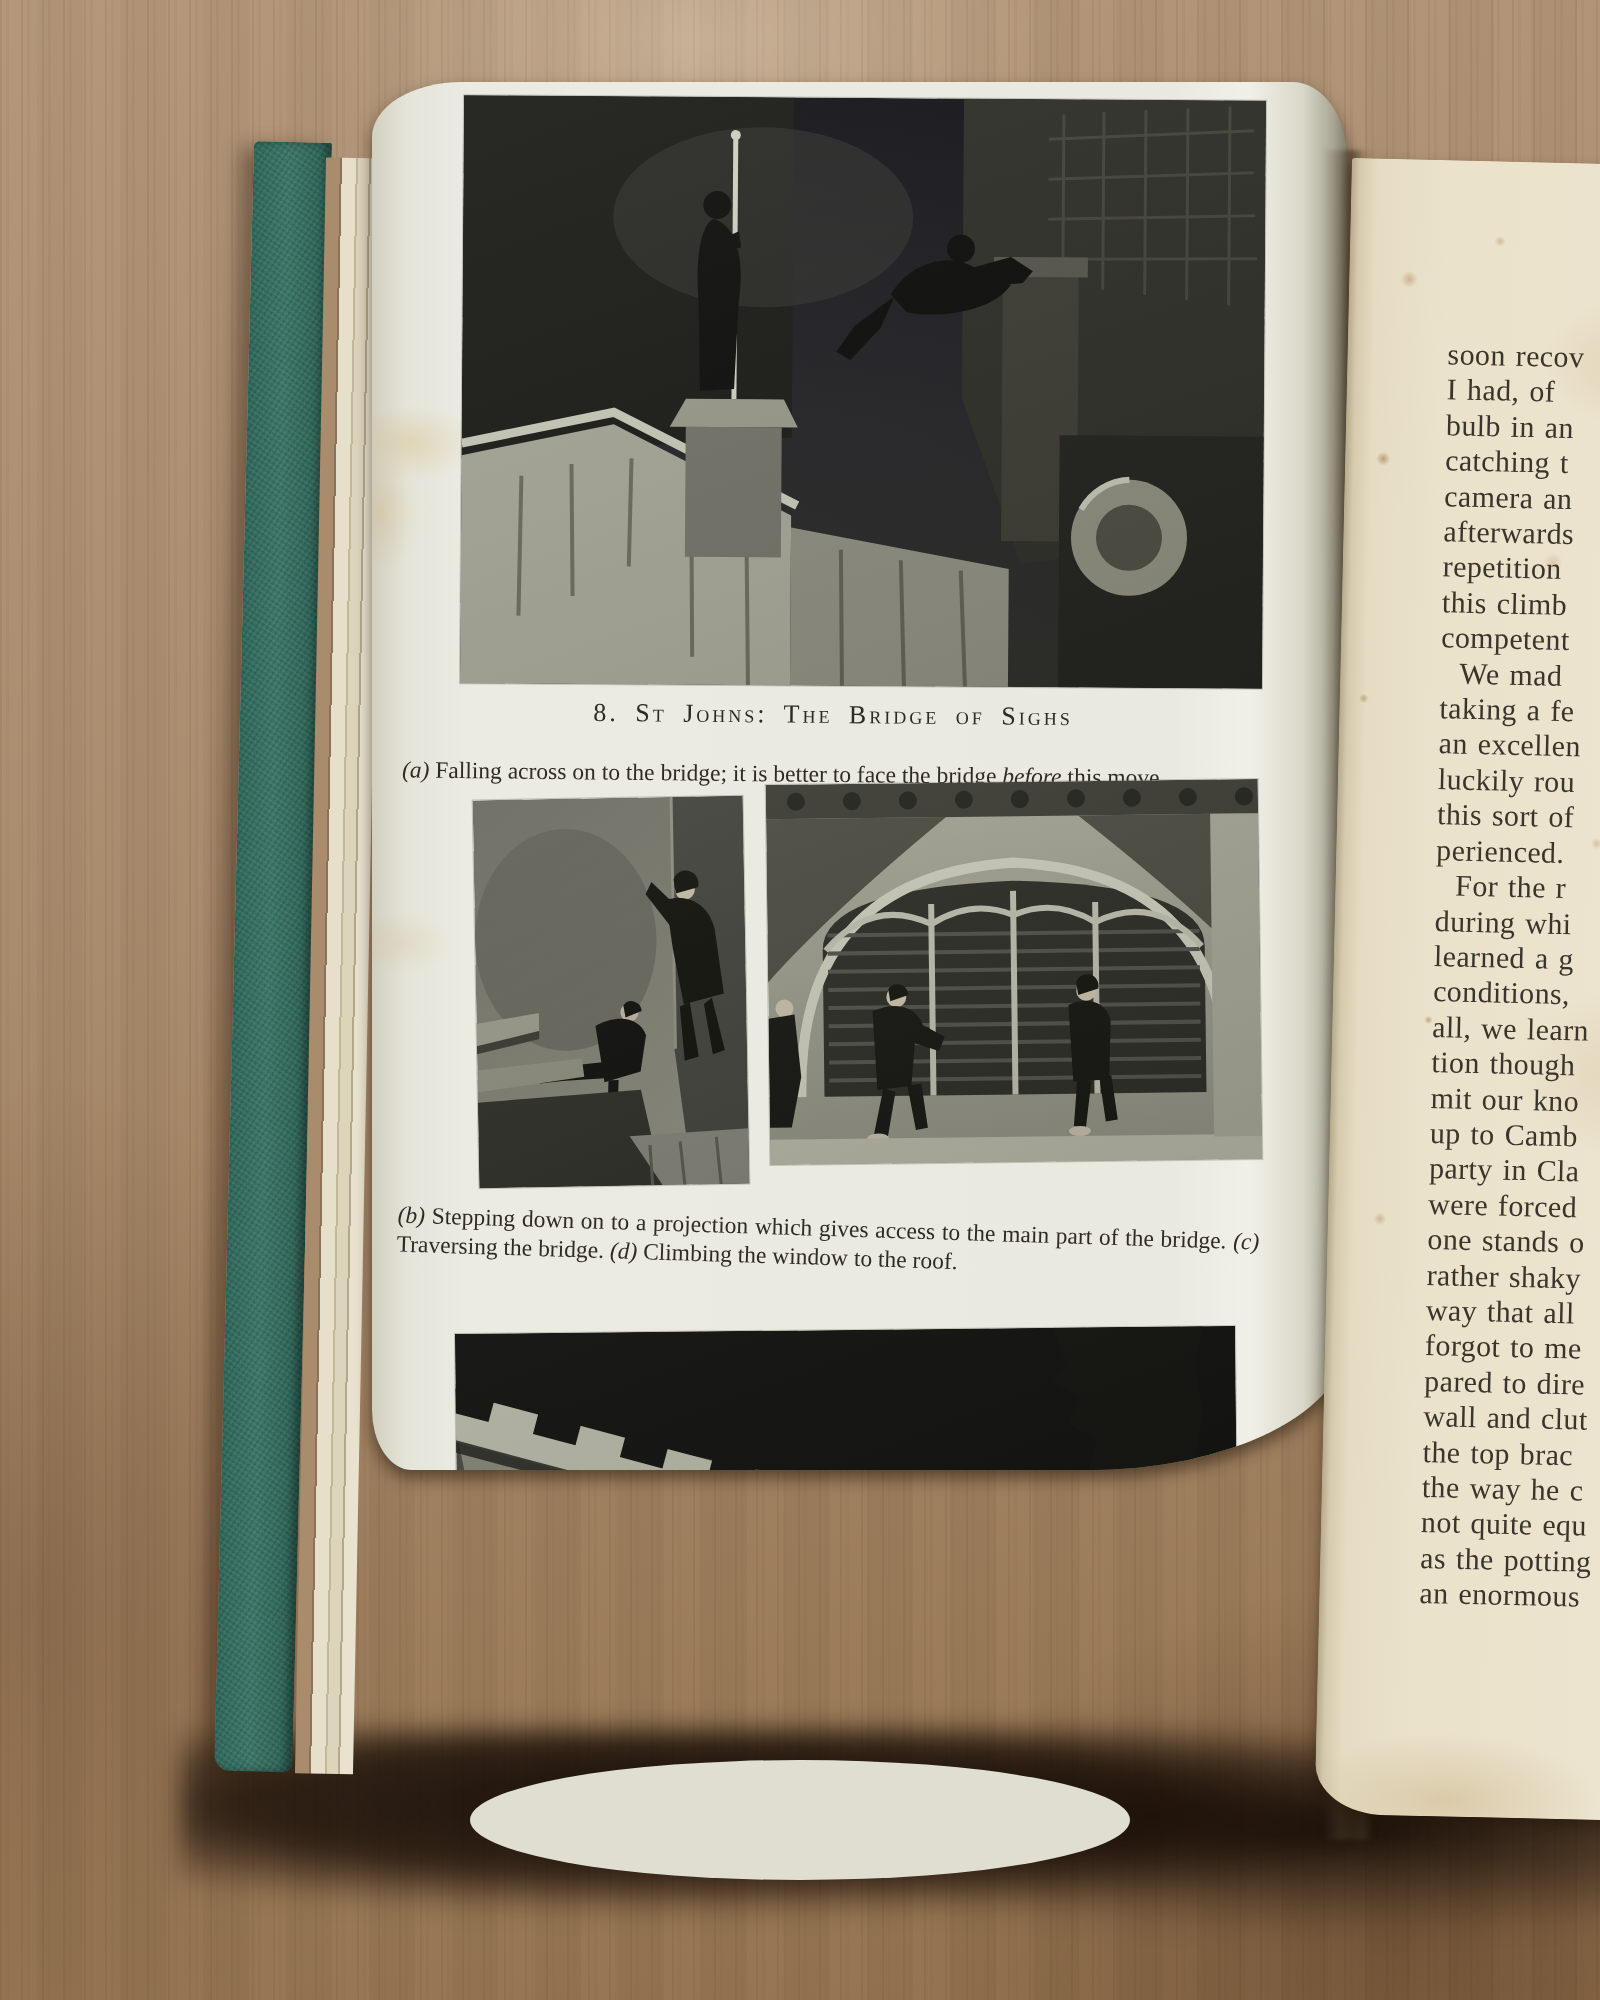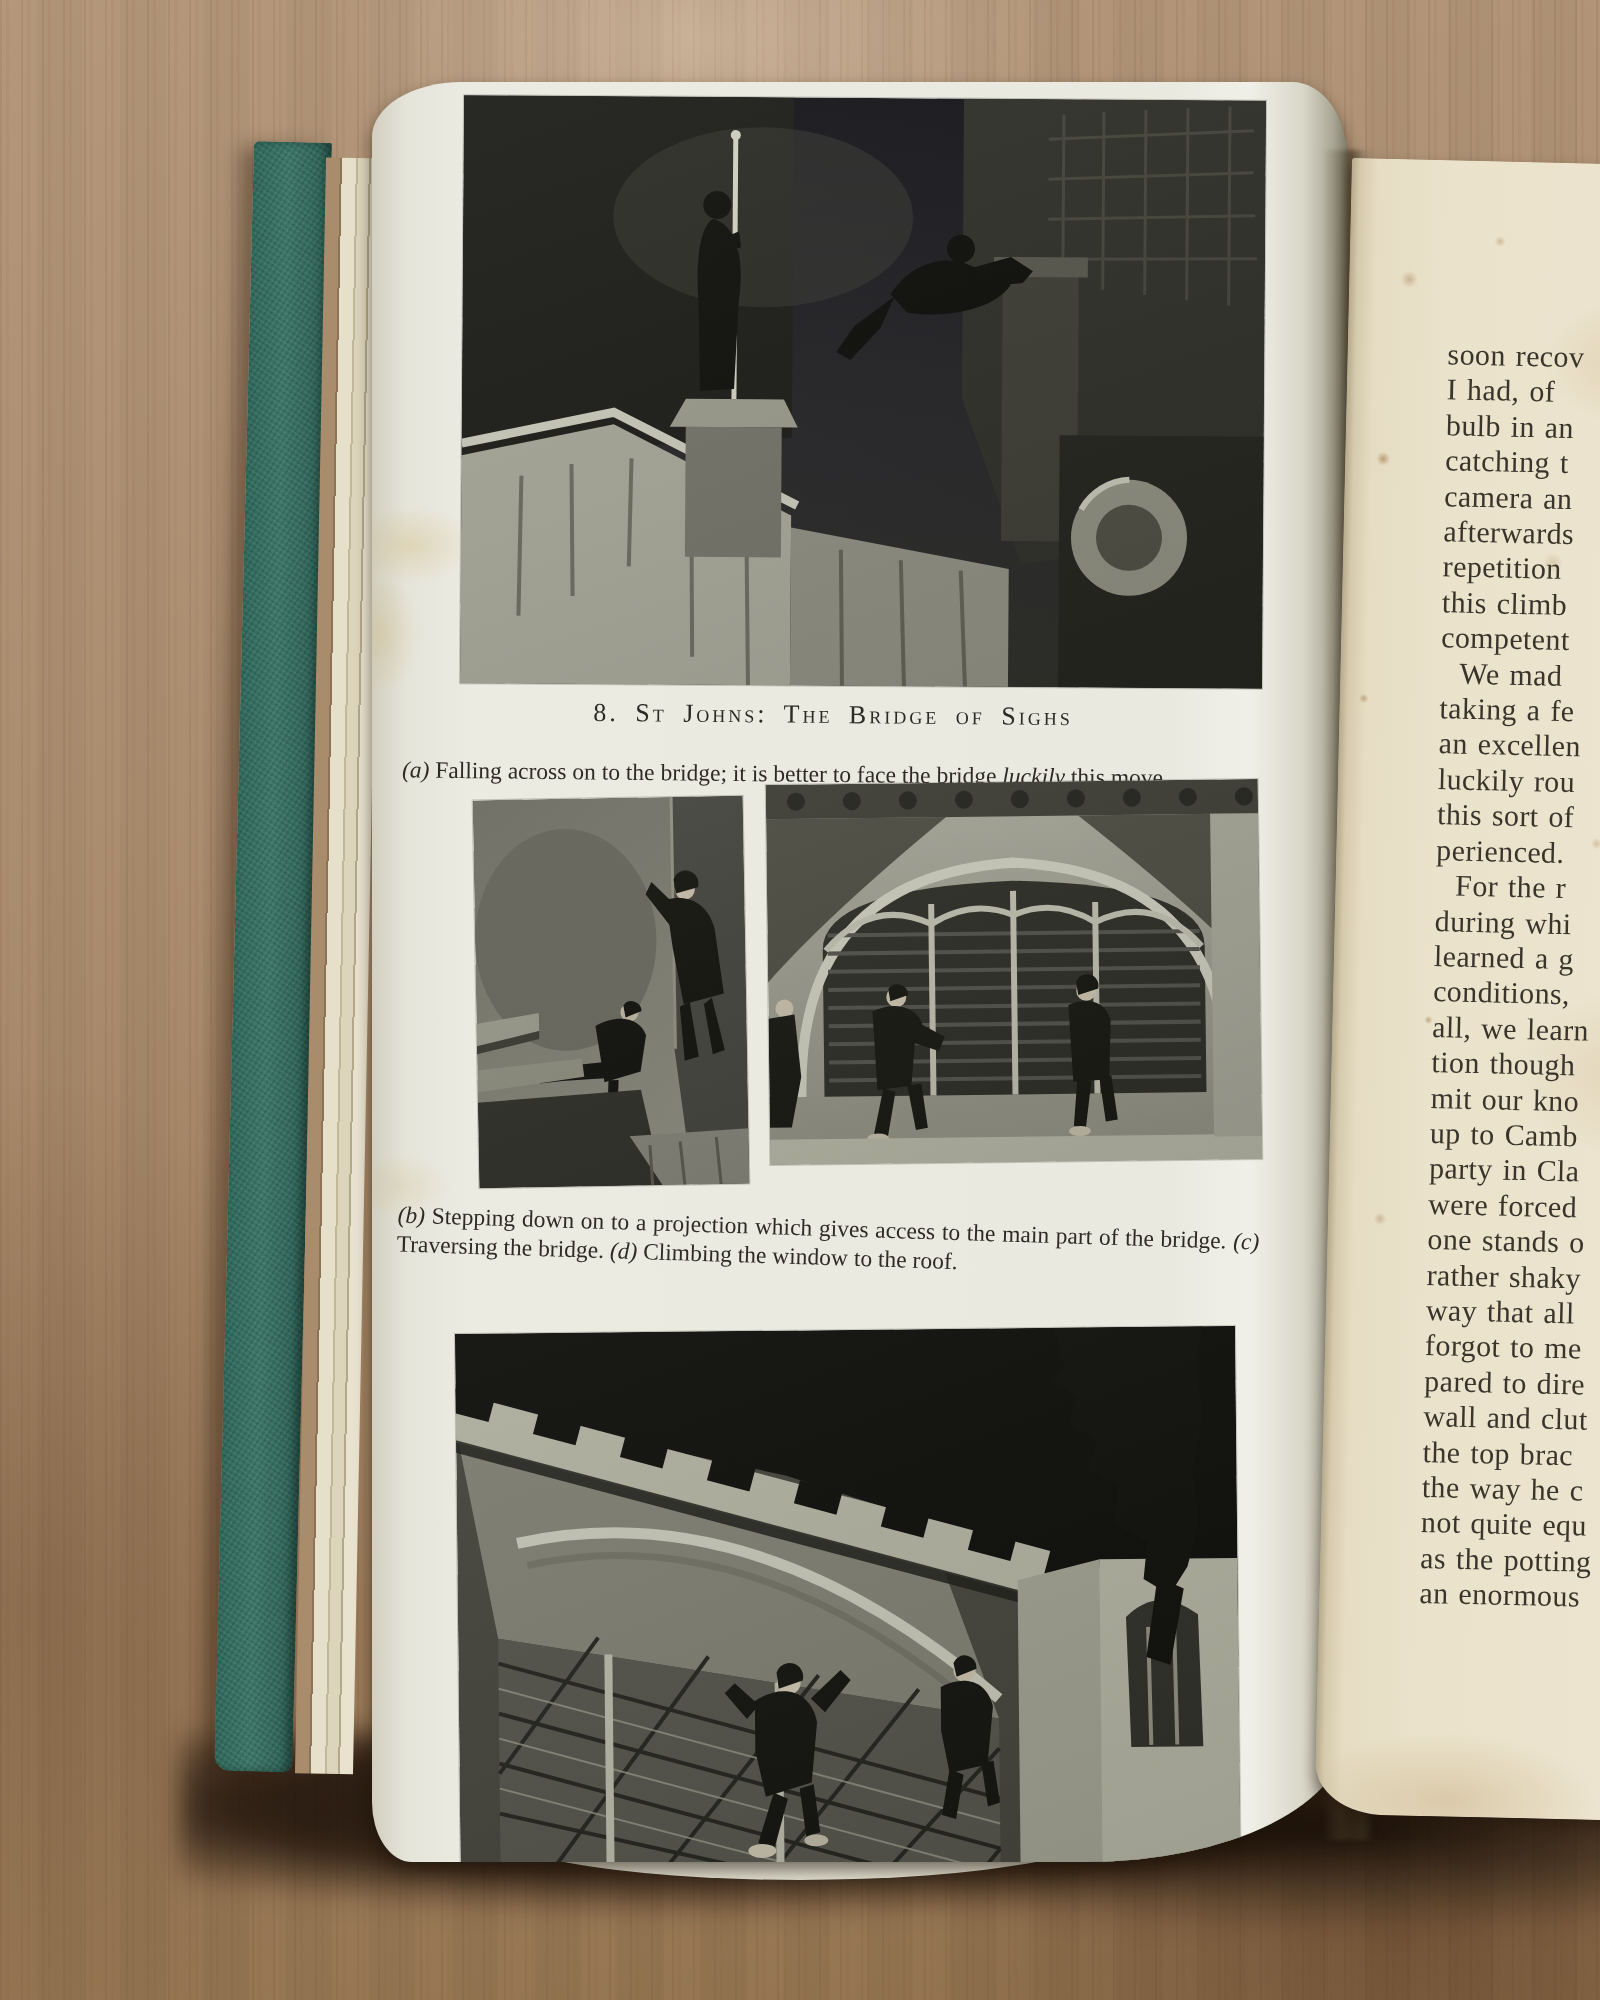--- a/index.html
+++ b/index.html
@@ -41,21 +41,21 @@
     transform:rotate(1.1deg);transform-origin:50% 0;
     background:linear-gradient(90deg,
       #a98c6b 0 14px, #8d7356 14px 16px,
       #e6dfca 16px 30px, #c2b799 30px 32px,
       #ddd4bc 32px 43px, #b3a88a 43px 45px,
       #e9e2cf 45px 58px);}
 
   
   .page-bulge{position:absolute;left:470px;top:1760px;width:660px;height:120px;
     border-radius:50%;background:#e0ded0;}
-  .left-page{position:absolute;left:372px;top:82px;width:975px;height:1780px;
+  .left-page{position:absolute;left:372px;top:82px;width:975px;height:1388px;
     overflow:hidden;
     border-radius:90px 55px 260px 40px / 55px 75px 130px 60px;
     box-shadow:0 8px 16px rgba(30,18,8,.55);
     background:
       radial-gradient(90px 55px at 4% 26%, rgba(205,172,94,.28), transparent 70%),
       radial-gradient(55px 85px at 1% 31%, rgba(200,165,88,.22), transparent 70%),
       radial-gradient(70px 45px at 3% 62%, rgba(196,164,92,.16), transparent 70%),
       linear-gradient(90deg, #d2cfbf 0%, #e5e4d9 3.5%, #ecebe2 10%,
         #eae9e0 82%, #f1f0e8 90%, #d9d7c8 95.5%, #a9a695 98.6%, #807d6d 100%),
       #e9e8df;}
@@ -166,21 +166,21 @@
 
         <rect x="598" y="336" width="204" height="252" fill="#23231f"></rect>
         <circle cx="668" cy="438" r="58" fill="#8d8d80"></circle>
         <circle cx="668" cy="438" r="33" fill="#4d4d44"></circle>
         <path d="M620,410 A58 58 0 0 1 668,380" stroke="#c4c4b6" stroke-width="6" fill="none"></path>
       </svg>
     </div>
 
     <div class="cap-head">8. St Johns: The Bridge of Sighs</div>
 
-    <p class="cap cap-a"><span class="it">(a)</span><span> Falling across on to the bridge; it is better to face the bridge </span><span class="it">luckily</span><span> this move.</span></p>
+    <p class="cap cap-a"><span class="it">(a)</span><span> Falling across on to the bridge; it is better to face the bridge </span><span class="it">before</span><span> this move.</span></p>
 
     <div class="photo ph-b">
       <svg viewBox="0 0 268 385" preserveAspectRatio="none">
         <defs>
           <linearGradient id="gb" x1="0" y1="0" x2=".4" y2="1">
             <stop offset="0" stop-color="#6a6a60"></stop>
               <stop offset="1" stop-color="#8c8c80"></stop>
           </linearGradient>
         </defs>
         <rect width="268" height="385" fill="url(#gb)"></rect>

